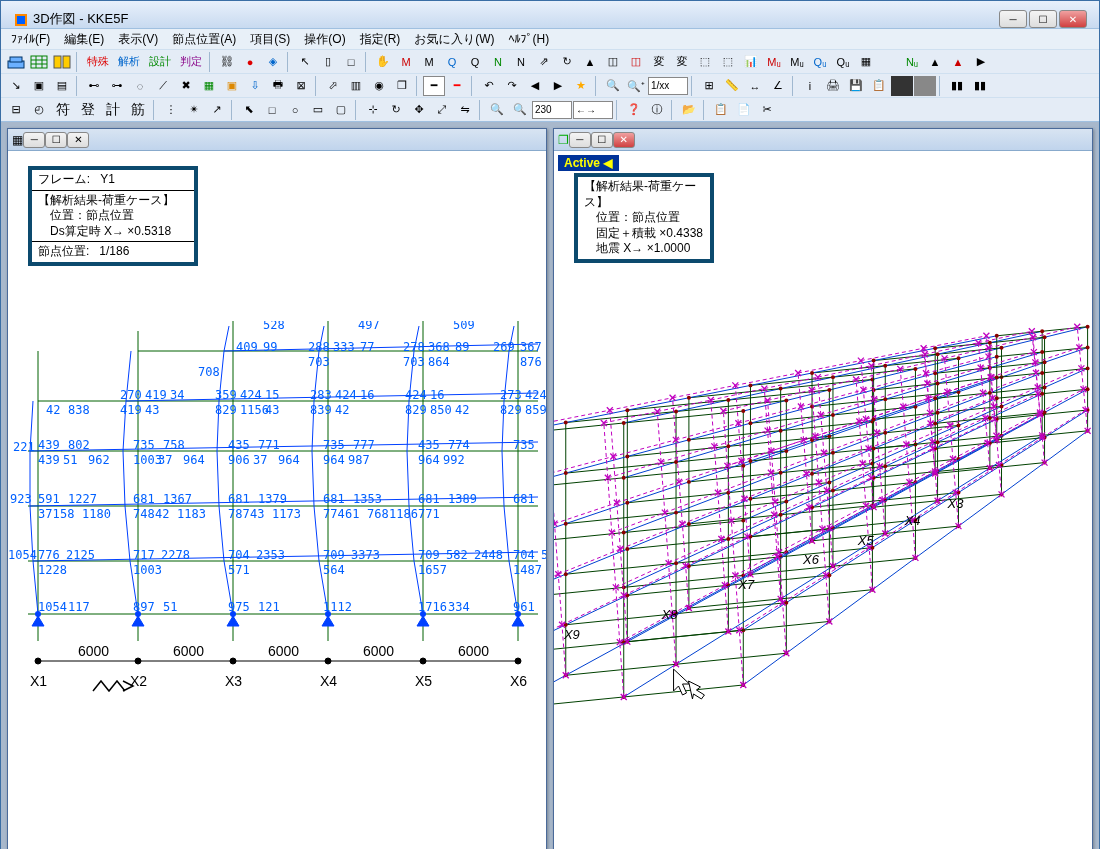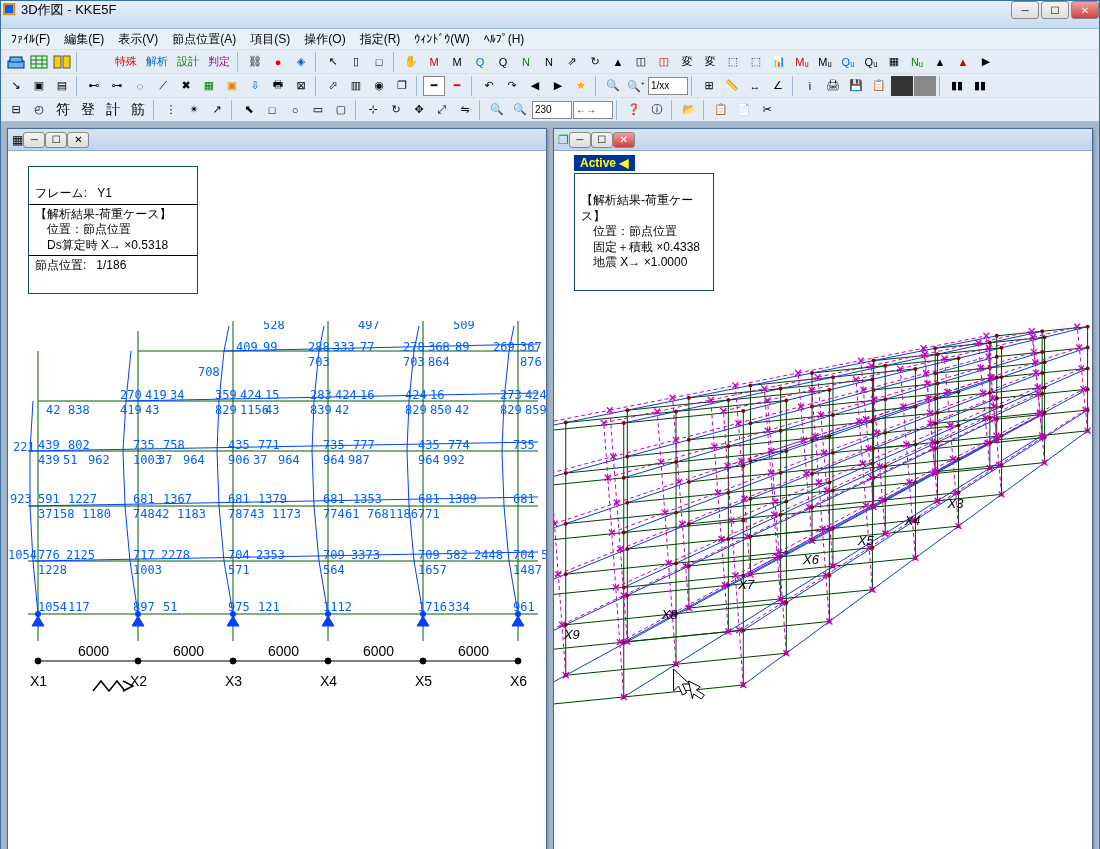--- a/index.html
+++ b/index.html
@@ -1,36 +1,36 @@
 <!DOCTYPE html>
 <html><head>
 <meta charset="utf-8">
 <style>
   * { box-sizing: border-box; margin: 0; padding: 0; font-family: "MS UI Gothic", "Meiryo", sans-serif; }
   body { width: 1100px; height: 849px; background: #d4e4f7; overflow: hidden; font-size: 12px; }
   .window { border: 1px solid #3a6ea5; background: linear-gradient(#d0e0f4, #c0d8f0); }
-  .titlebar { height: 28px; background: linear-gradient(#e8f0fb, #c8daf0); display: flex; align-items: flex-start; padding: 0 0; border-bottom: 1px solid #a0c0e0; }
+  .titlebar { height: 28px; background: linear-gradient(#e8f0fb, #c8daf0); display: flex; align-items: flex-end; padding: 0 12px; border-bottom: 1px solid #a0c0e0; }
   .titlebar .icon { width: 16px; height: 16px; margin-right: 4px; }
   .titlebar .title { flex: 1; font-size: 13px; color: #000; }
   .win-btns { display: flex; gap: 2px; }
   .win-btn { width: 28px; height: 18px; border: 1px solid #888; border-radius: 3px; background: linear-gradient(#f4f4f4,#ddd); display: flex; align-items: center; justify-content: center; font-size: 10px; }
   .win-btn.close { background: linear-gradient(#f0a0a0,#d04040); color: #fff; }
   .menubar { height: 20px; background: #e8f0f8; display: flex; align-items: center; gap: 2px; padding: 0 4px; font-size: 12px; }
   .menubar span { padding: 14px 6px; cursor: default; }
   .toolbars { background: #e4ecf6; border-bottom: 1px solid #a0c0e0; }
   .toolbar-row { display: flex; align-items: center; height: 24px; padding: 1px 4px; gap: 1px; border-top: 1px solid #cfe0f0; }
   .tb-btn { width: 22px; height: 20px; border: 1px solid transparent; display: flex; align-items: center; justify-content: center; font-size: 11px; background: #e4ecf6; }
   .tb-sep { width: 4px; height: 20px; border-left: 1px solid #a0b8d0; margin: 0 2px; }
   .workspace { position: relative; height: 750px; background: #a8b8cc; padding: 6px; display: flex; gap: 6px; }
   .mdi { flex: 1; border: 1px solid #4a6a9a; background: #fff; display: flex; flex-direction: column; box-shadow: 1px 1px 3px rgba(0,0,0,.3); }
   .mdi-title { height: 22px; background: linear-gradient(#d8e4f2,#c0d4ec); display: flex; align-items: center; padding: 0 4px; font-size: 12px; border-bottom:1px solid #88aacc;}
   .mdi-title .t { flex: 1; }
   .mdi-title .win-btn { width: 22px; height: 16px; }
   .mdi-body { flex: 1; position: relative; overflow: hidden; background: #fff; }
-  .infobox { position: absolute; border: 1px solid #0c4a6e; background: #fff; font-size: 12px; padding: 19px 6px; line-height: 1.3; }
+  .infobox { position: absolute; border: 4px solid #0c4a6e; background: #fff; font-size: 12px; padding: 2px 6px; line-height: 1.3; }
   .infobox hr { border: none; border-top: 1px solid #000; margin: 2px -6px; }
   .active-tag { position:absolute; background:#003399; color:#ff0; font-weight:bold; font-size:12px; padding:1px 6px; }
   .lbl { font-size:12px; fill:#0060ff; font-family: monospace; }
   .lblblk { font-size:14px; fill:#000; }
   .gridline { stroke:#006000; stroke-width:1; }
   .disp { stroke:#0040ff; stroke-width:1; fill:none; }
   .node { fill:#0040ff; }
   .tri { fill:#0040ff; stroke:#0040ff; }
 
   .frame3d { position:absolute; left:0; top:0; right:0; bottom:0; }
@@ -64,21 +64,21 @@
   </div>
 
   <div class="menubar">
     <span>ﾌｧｲﾙ(F)</span>
     <span>編集(E)</span>
     <span>表示(V)</span>
     <span>節点位置(A)</span>
     <span>項目(S)</span>
     <span>操作(O)</span>
     <span>指定(R)</span>
-    <span>ｳｨﾝﾄﾞｳ(W)</span>
+    <span>お気に入り(W)</span>
     <span>ﾍﾙﾌﾟ(H)</span>
   </div>
 
   <div class="toolbars">
     <div class="toolbar-row">
       <div class="tb-btn">
           <svg width="18" height="14">
             <rect x="1" y="6" width="16" height="7" fill="#6bb0ff" stroke="#003366"></rect>
             <rect x="3" y="2" width="12" height="5" fill="#6bb0ff" stroke="#003366"></rect>
           </svg>
@@ -92,21 +92,21 @@
             <line x1="1" y1="9" x2="17" y2="9" stroke="#008000"></line>
           </svg>
         </div>
       <div class="tb-btn">
           <svg width="18" height="14">
             <rect x="1" y="1" width="7" height="12" fill="#ffcc00" stroke="#555"></rect>
             <rect x="10" y="1" width="7" height="12" fill="#ffcc00" stroke="#555"></rect>
           </svg>
         </div>
       <div class="tb-sep"></div>
-      <div class="tb-btn" style="width:30px;color:#d00;margin-left:28px;">特殊</div>
+      <div class="tb-btn" style="width:30px;color:#d00;">特殊</div>
       <div class="tb-btn" style="width:30px;color:#06c;">解析</div>
       <div class="tb-btn" style="width:30px;color:#080;">設計</div>
       <div class="tb-btn" style="width:30px;color:#808;">判定</div>
       <div class="tb-sep"></div>
       <div class="tb-btn">⛓</div>
       <div class="tb-btn" style="color:#d00;">●</div>
       <div class="tb-btn" style="color:#06c;">◈</div>
       <div class="tb-sep"></div>
       <div class="tb-btn">↖</div>
       <div class="tb-btn">▯</div>
@@ -127,21 +127,21 @@
       <div class="tb-btn">変</div>
       <div class="tb-btn">変</div>
       <div class="tb-btn">⬚</div>
       <div class="tb-btn">⬚</div>
       <div class="tb-btn">📊</div>
       <div class="tb-btn" style="color:#c00;">Mᵤ</div>
       <div class="tb-btn">Mᵤ</div>
       <div class="tb-btn" style="color:#06c;">Qᵤ</div>
       <div class="tb-btn">Qᵤ</div>
       <div class="tb-btn">▦</div>
-      <div class="tb-btn" style="color:#080;">Nᵤ</div>
+      <div class="tb-btn" style="color:#080;margin-left:23px;">Nᵤ</div>
       <div class="tb-btn">▲</div>
       <div class="tb-btn" style="color:#c00;">▲</div>
       <div class="tb-btn">▶</div>
     </div>
     <div class="toolbar-row">
       <div class="tb-btn">↘</div>
       <div class="tb-btn">▣</div>
       <div class="tb-btn">▤</div>
       <div class="tb-sep"></div>
       <div class="tb-btn">⊷</div>
@@ -458,21 +458,21 @@
     </div>
 
     <div class="mdi">
       <div class="mdi-title">
         <span style="color:#0a0;">❐</span>
         <div class="win-btn">─</div>
         <div class="win-btn">☐</div>
         <div class="win-btn close">✕</div>
       </div>
       <div class="mdi-body">
-        <div class="active-tag" style="left:20px; top:4px;">Active ◀</div>
+        <div class="active-tag" style="left:4px; top:4px;">Active ◀</div>
         <div class="infobox" style="left:20px; top:22px; width:140px;">
           <div>【解析結果-荷重ケース】</div>
           <div>　位置：節点位置</div>
           <div>　固定＋積載 ×0.4338</div>
           <div>　地震 X→ ×1.0000</div>
         </div>
 
         <svg class="frame3d" viewBox="0 0 540 700">
           <g id="wire3d">
               <line x1="-50" y1="560" x2="-50" y2="505" class="wire"></line>

